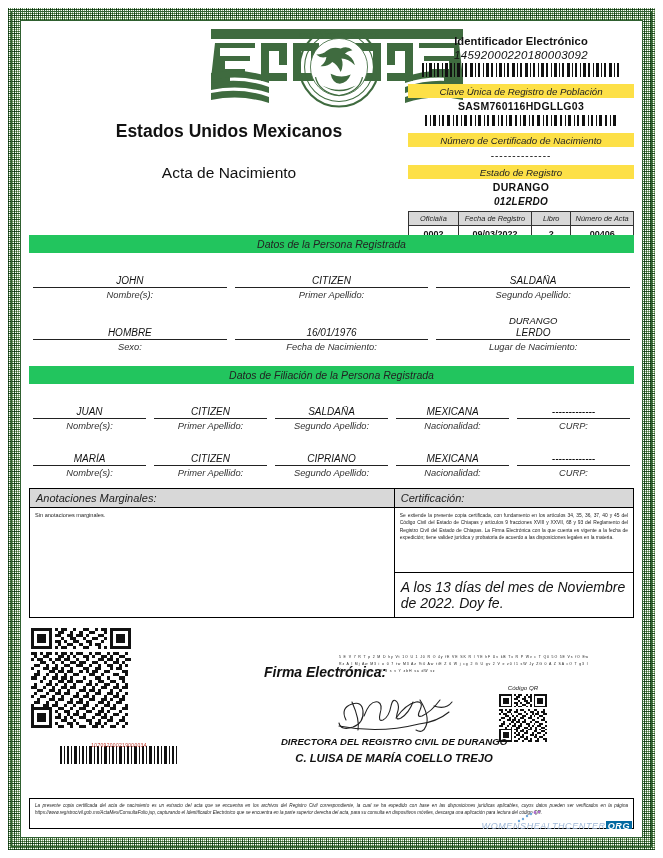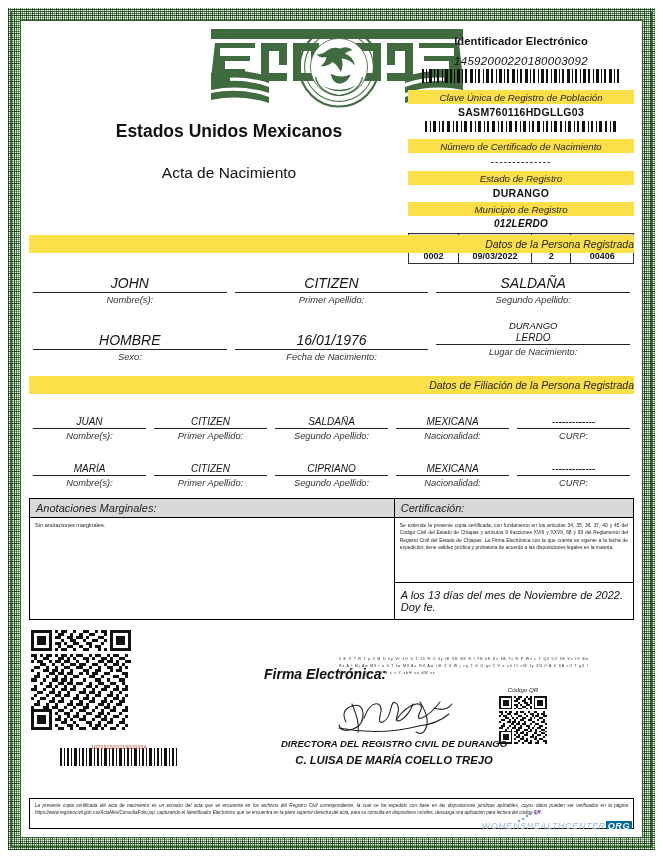--- a/index.html
+++ b/index.html
@@ -100,21 +100,21 @@
 
   
   .rcol{
     position:absolute;right:0px;top:6px;width:226px;
     text-align:center;
   }
   .rcol .ident-title{
     font-size:11.2px;font-weight:bold;color:#111;letter-spacing:.1px;
   }
   .rcol .ident-num{
-    font-size:11.5px;font-style:italic;color:#111;margin-top:8px;
+    font-size:11.5px;font-style:italic;color:#111;margin-top:2px;
     letter-spacing:.3px;
   }
   .band{
     background:#fde047;color:#222;
     font-size:9.7px;font-style:italic;
     padding:1.5px 0;margin-top:2px;
   }
   .val{
     font-size:10.5px;font-weight:bold;color:#111;padding:2px 0 1px;
     letter-spacing:.3px;
@@ -135,31 +135,31 @@
     font-size:7.4px;font-style:italic;font-weight:normal;
     background:#d8d8d8;border:1px solid #333;padding:2px 1px;color:#222;
   }
   .regtable td{
     font-size:9px;font-weight:bold;border:1px solid #333;padding:2.5px 1px;
     text-align:center;color:#111;
   }
 
   
   .sec-band{
-    background:#fde047;text-align:right;
+    background:#22c55e;text-align:center;
     font-size:10.5px;font-style:italic;color:#222;
     padding:3px 0;margin:0;position:relative;z-index:2;
   }
 
   
   .fieldgrid{position:relative;z-index:2;}
   .frow{display:flex;width:100%;}
   .fcell{flex:1;text-align:center;position:relative;}
   .fval{
-    font-size:14px;font-style:italic;color:#111;
+    font-size:10px;font-style:italic;color:#111;
     padding-bottom:1px;white-space:nowrap;overflow:hidden;
   }
   .fval.sm{font-size:10px;}
   .fline{border-bottom:1.6px solid #222;margin:0 4px;}
   .flabel{
     font-size:9.3px;font-style:italic;color:#333;padding-top:2px;
   }
   .fextra{
     font-size:9.5px;font-style:italic;color:#111;height:13px;
     line-height:13px;
@@ -176,21 +176,21 @@
   .col-right{width:39.5%;box-sizing:border-box;}
   .cbox-head{
     background:#d8d8d8;font-size:11px;font-style:italic;color:#222;
     padding:3px 6px;border-bottom:1px solid #000;
   }
   .cbox-body{height:86px;padding:4px 5px;box-sizing:border-box;}
   .note-sm{font-size:5.6px;color:#222;line-height:1.35;}
   .cert-p{font-size:4.9px;color:#222;line-height:1.5;text-align:justify;}
   .cert-foot{
     border-top:1px solid #000;padding:6px 6px;
-    font-size:11px;font-style:italic;color:#111;
+    font-size:14px;font-style:italic;color:#111;
   }
   .cbox-body.right{height:64px;}
 
   
   .firma-wrap{
     position:relative;z-index:2;margin-top:8px;
     border:0;height:150px;
   }
   .firma-title{
     position:absolute;left:235px;top:4px;
@@ -411,21 +411,20 @@
             <rect x="190" y="0" width="3" height="11"></rect>
           </g>
         </svg>
 
         <div class="band">Número de Certificado de Nacimiento</div>
         <div class="dashes">--------------</div>
 
         <div class="band">Estado de Registro</div>
         <div class="val">DURANGO</div>
 
-        <div class="band">Municipio de Registro</div>
         <div class="val it">012LERDO</div>
 
         <table class="regtable">
           <tbody>
                 <tr>
             <th style="width:22%">Oficialía</th>
             <th style="width:33%">Fecha de Registro</th>
             <th style="width:17%">Libro</th>
             <th style="width:28%">Número de Acta</th>
           </tr>

